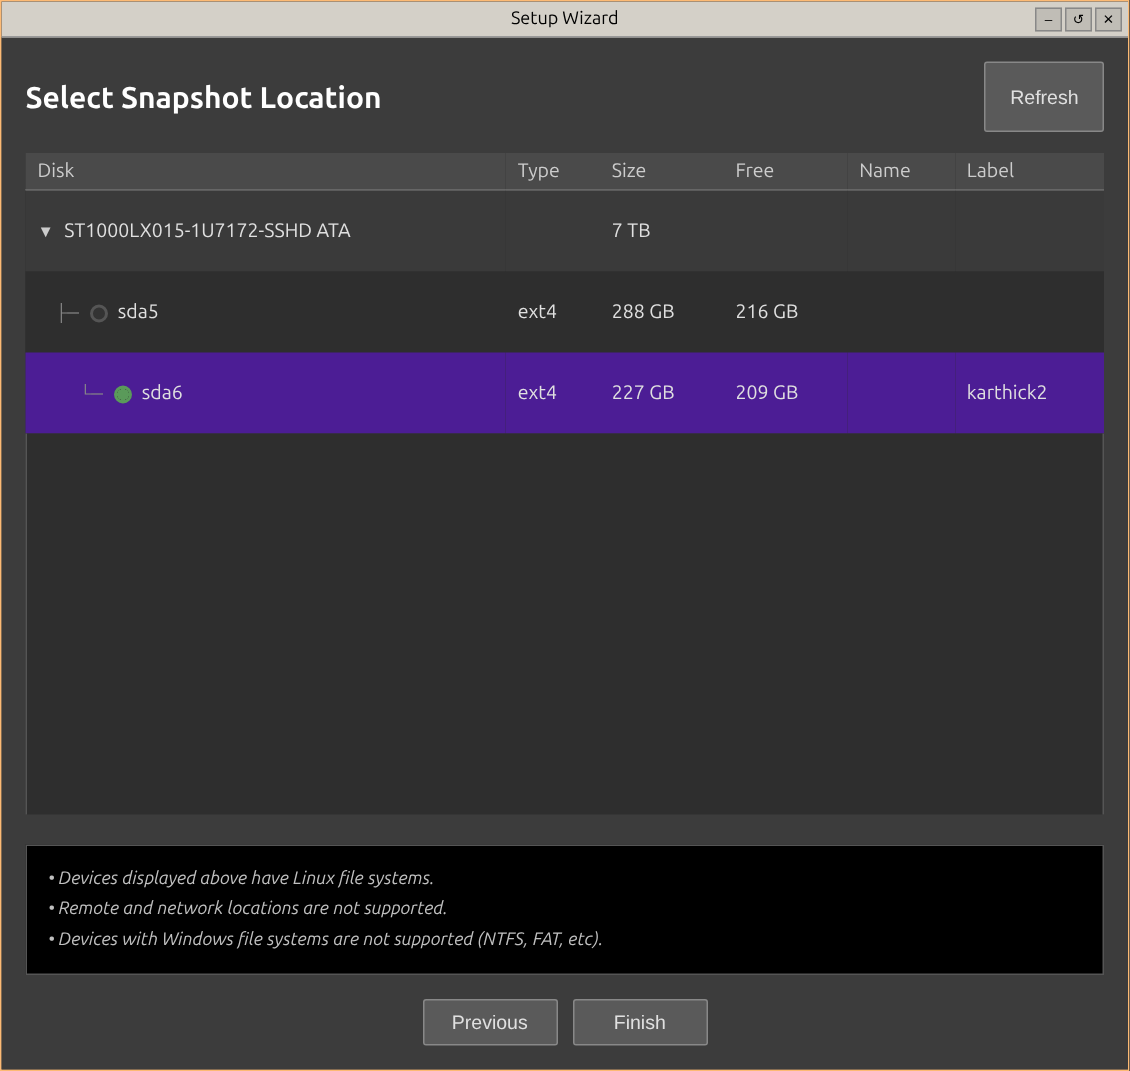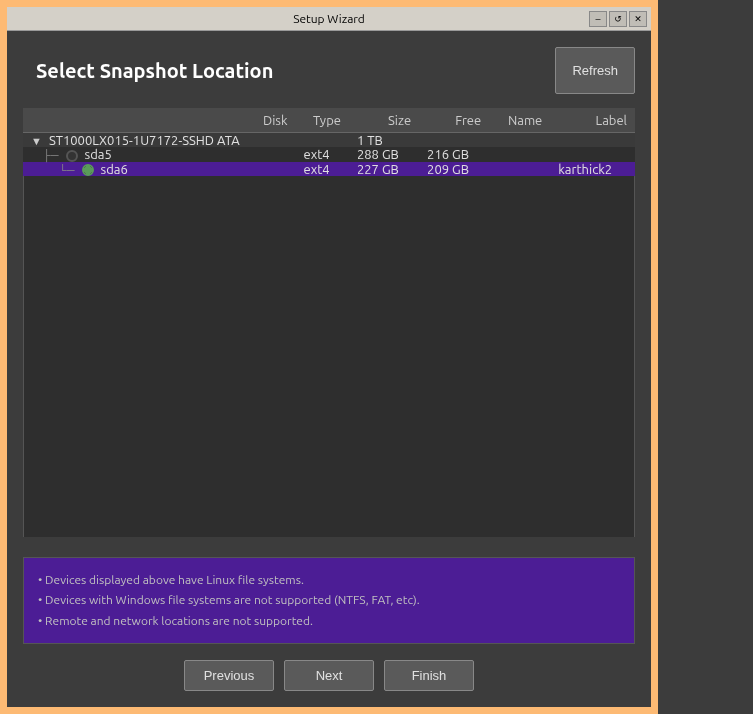--- a/index.html
+++ b/index.html
@@ -66,21 +66,20 @@
     .header-row {
       display: flex;
       align-items: center;
       justify-content: space-between;
       margin-bottom: 14px;
     }
     .page-title {
       font-size: 20px;
       font-weight: bold;
       color: #fff;
-      margin-left: 13px;
     }
     .refresh-btn {
       background: #5a5a5a;
       border: 1px solid #888;
       color: #e0e0e0;
       padding: 15px 16px;
       cursor: pointer;
       font-size: 13px;
       border-radius: 2px;
     }
@@ -90,28 +89,28 @@
       width: 100%;
       border-collapse: collapse;
       background: #2e2e2e;
       flex-shrink: 0;
     }
     .disk-table thead tr {
       background: #4a4a4a;
     }
     .disk-table th {
       padding: 5px 8px;
-      text-align: right;
+      text-align: left;
       font-weight: normal;
       color: #ccc;
       border-bottom: 1px solid #666;
       white-space: nowrap;
     }
     .disk-table td {
-      padding: 0 8px;
+      padding: 20px 8px;
       white-space: nowrap;
       margin-top: 20px;
     }
     .disk-table tr.disk-row {
       background: #3a3a3a;
     }
     .disk-table tr.partition-row {
       background: #2e2e2e;
     }
     .disk-table tr.partition-row.selected {
@@ -166,27 +165,28 @@
     
     .middle-space {
       flex: 1;
       background: #2e2e2e;
       border-left: 1px solid #555;
       border-right: 1px solid #555;
     }
 
     
     .notes-section {
-      background: #4c1d95;
+      background: #000000;
       border: 1px solid #555;
       padding: 12px 14px;
       margin-top: 20px;
       color: #c0c0c0;
       font-size: 12px;
       line-height: 1.7;
+      font-style: italic;
     }
 
     
     .bottom-buttons {
       display: flex;
       justify-content: center;
       gap: 10px;
       margin-top: 16px;
       padding-bottom: 4px;
     }
@@ -196,22 +196,22 @@
       color: #e0e0e0;
       padding: 7px 14px;
       cursor: pointer;
       font-size: 13px;
       border-radius: 2px;
       min-width: 90px;
     }
 
     
     .outer {
-      border: 7px solid #fdba74;
-      width: 658px;
+      border: 1px solid #fdba74;
+      width: 753px;
       height: 714px;
       display: flex;
       flex-direction: column;
       overflow: hidden;
     }
   </style>
 </head>
 <body>
 
 <div class="outer">
@@ -245,21 +245,21 @@
           </tr>
         </thead>
         <tbody>
 
           <tr class="disk-row">
             <td>
               <span class="tree-arrow">▼</span>
               <span>ST1000LX015-1U7172-SSHD ATA</span>
             </td>
             <td></td>
-            <td>1 TB</td>
+            <td>7 TB</td>
             <td></td>
             <td></td>
             <td></td>
           </tr>
 
 
           <tr class="partition-row">
             <td class="indent-1">
               <span class="tree-line">├─</span>
               <span class="radio-circle dark"></span>
@@ -285,23 +285,22 @@
             <td>karthick2</td>
           </tr>
         </tbody>
       </table>
     </div>
 
     <div class="middle-space"></div>
 
     <div class="notes-section">
       <div>• Devices displayed above have Linux file systems.</div>
+      <div>• Remote and network locations are not supported.</div>
       <div>• Devices with Windows file systems are not supported (NTFS, FAT, etc).</div>
-      <div>• Remote and network locations are not supported.</div>
     </div>
 
     <div class="bottom-buttons">
       <button class="nav-btn">Previous</button>
-      <button class="nav-btn">Next</button>
       <button class="nav-btn">Finish</button>
     </div>
   </div>
 </div>
 
 </body></html>

